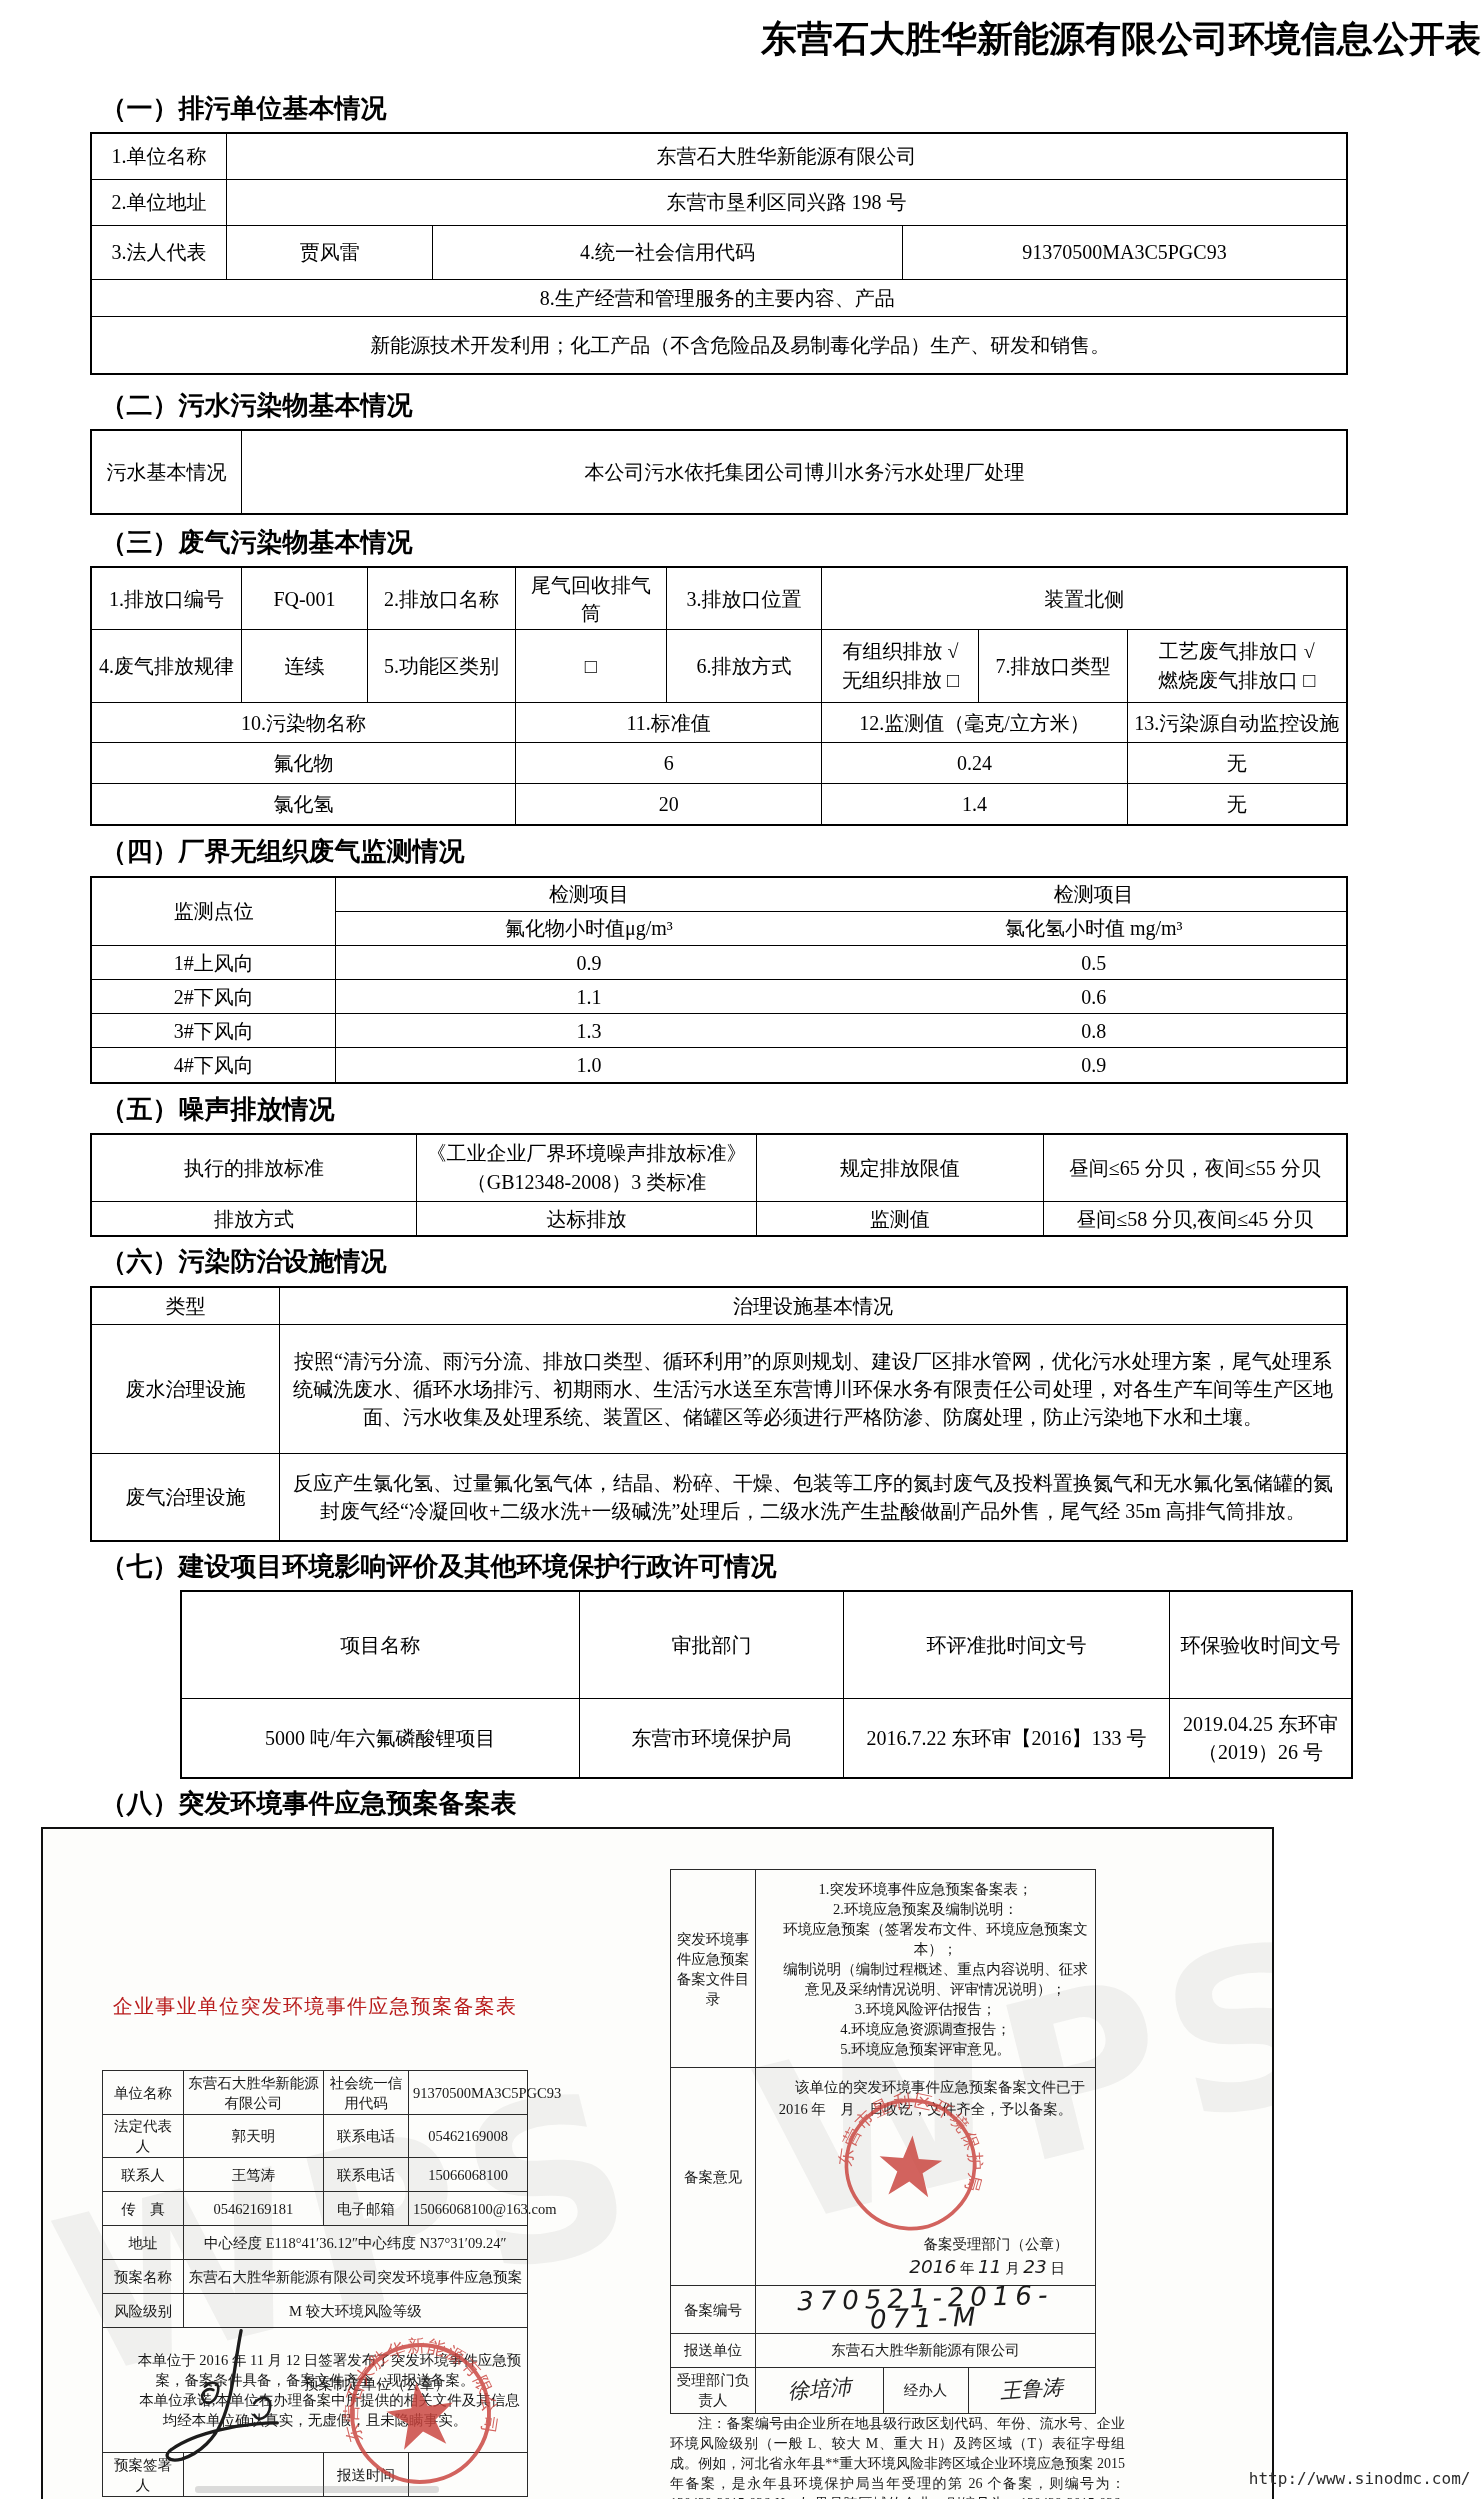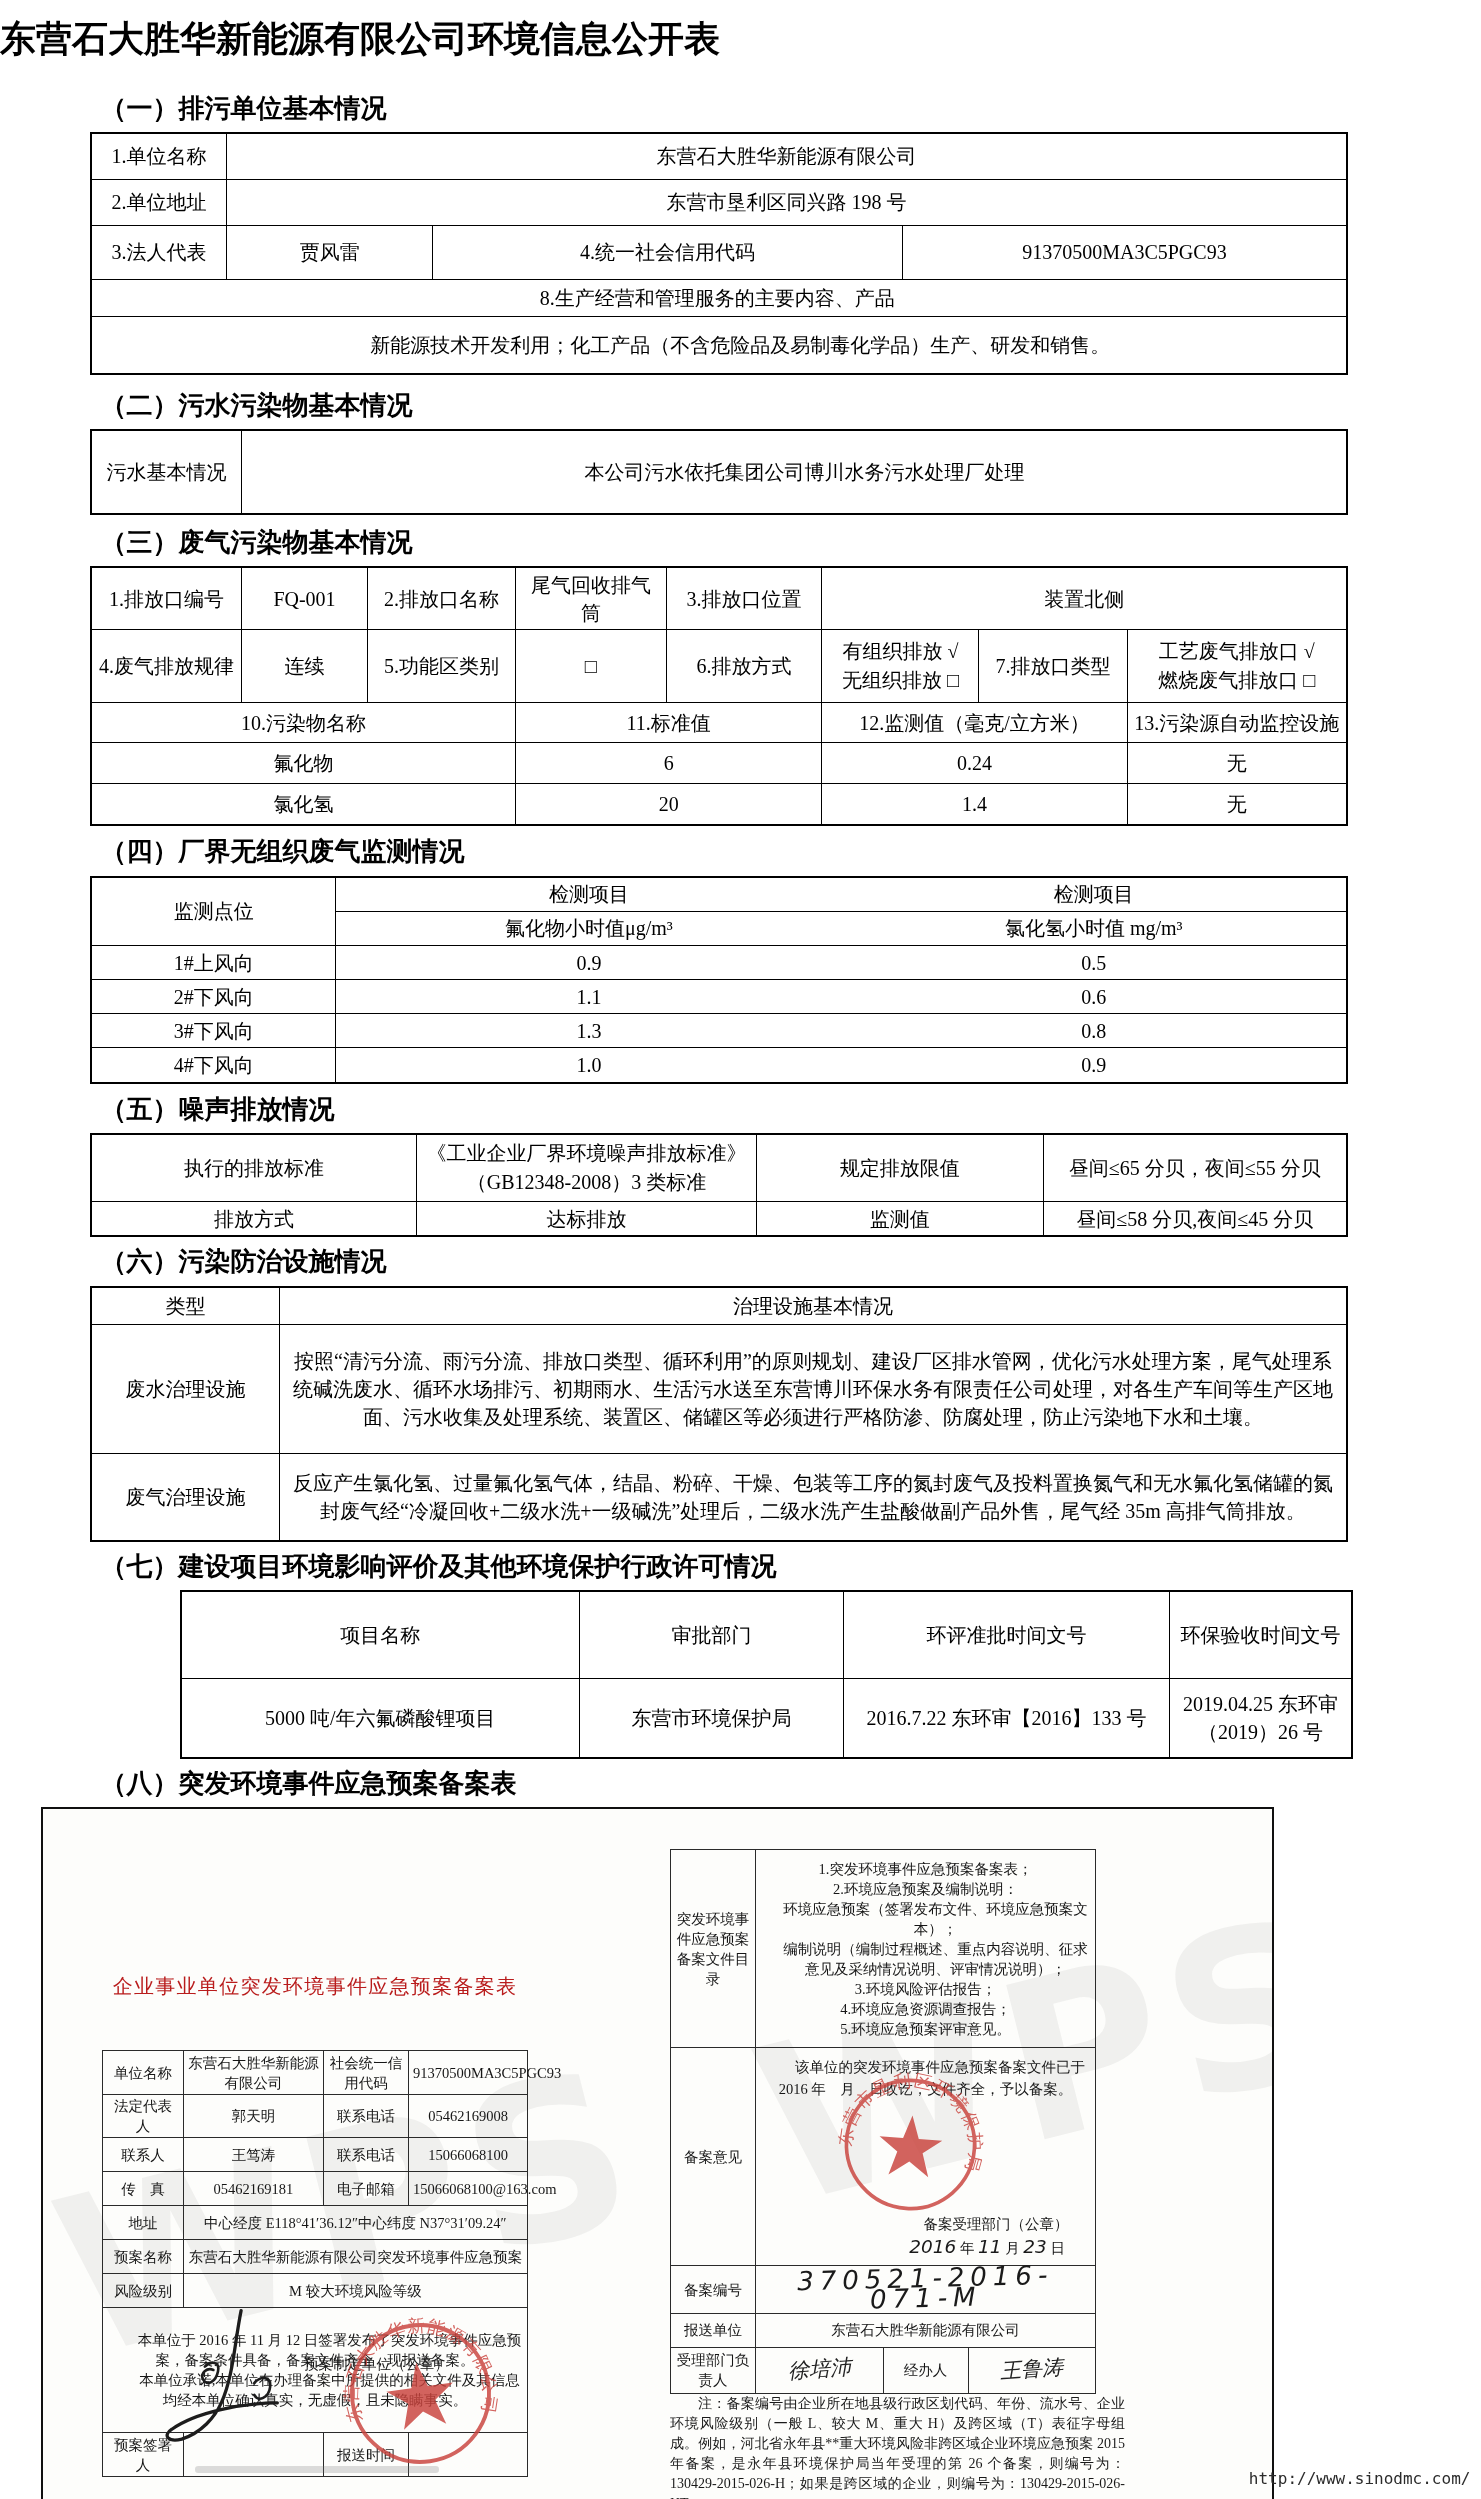--- a/index.html
+++ b/index.html
@@ -1,18 +1,18 @@
 <!DOCTYPE html>
 <html style="font-size:10.6px"><head>
 <meta charset="utf-8">
 <style>
   html,body{margin:0;padding:0;background:#ffffff;}
   body{width:1481px;height:2500px;position:relative;font-family:"Liberation Serif","DejaVu Serif",serif;color:#000;}
   .page{position:relative;width:1481px;height:2500px;overflow:hidden;}
-  .main-title{font-family:"Liberation Sans","DejaVu Sans",sans-serif;font-weight:bold;font-size:36px;text-align:left;margin:17px 0 0 0;line-height:44px;}
+  .main-title{font-family:"Liberation Sans","DejaVu Sans",sans-serif;font-weight:bold;font-size:36px;text-align:right;margin:17px 0 0 0;line-height:44px;}
   .content{margin-left:90px;width:1258px;}
   .sec-title{font-family:"Liberation Sans","DejaVu Sans",sans-serif;font-weight:bold;font-size:26px;line-height:30px;padding-left:10.6px;}
   .st1{margin-top:32px;} .st2{margin-top:14.5px;} .st3{margin-top:12px;} .st4{margin-top:10.6px;}
   .st5{margin-top:10.6px;} .st6{margin-top:9.2px;} .st7{margin-top:9.2px;} .st8{margin-top:9.2px;}
   table.tbl{border-collapse:collapse;width:100%;table-layout:fixed;margin-top:9.2px;}
   table.tbl td{border:1.3px solid #000;font-size:20px;text-align:center;vertical-align:middle;padding:2.6px 5.3px;line-height:28px;}
   table.tbl{border:2px solid #000;}
   td.left{text-align:left;padding-left:40px;}
   td.ljust{text-align:left;padding:10.6px 17px;line-height:30px;}
   .two-line div{line-height:29px;}
@@ -265,21 +265,21 @@
     <div class="sec-title st7">（七）建设项目环境影响评价及其他环境保护行政许可情况</div>
     <div class="t7wrap">
       <table class="tbl t7">
         <colgroup>
             <col style="width:34%">
             <col style="width:22.6%">
             <col style="width:27.8%">
             <col style="width:15.6%">
           </colgroup>
         <tbody>
-            <tr style="height:88px">
+            <tr style="height:108px">
           <td>项目名称</td>
           <td>审批部门</td>
           <td>环评准批时间文号</td>
           <td>环保验收时间文号</td>
         </tr>
         <tr style="height:79px">
           <td>5000 吨/年六氟磷酸锂项目</td>
           <td>东营市环境保护局</td>
           <td>2016.7.22 东环审【2016】133 号</td>
           <td class="prewrap">2019.04.25 东环审

